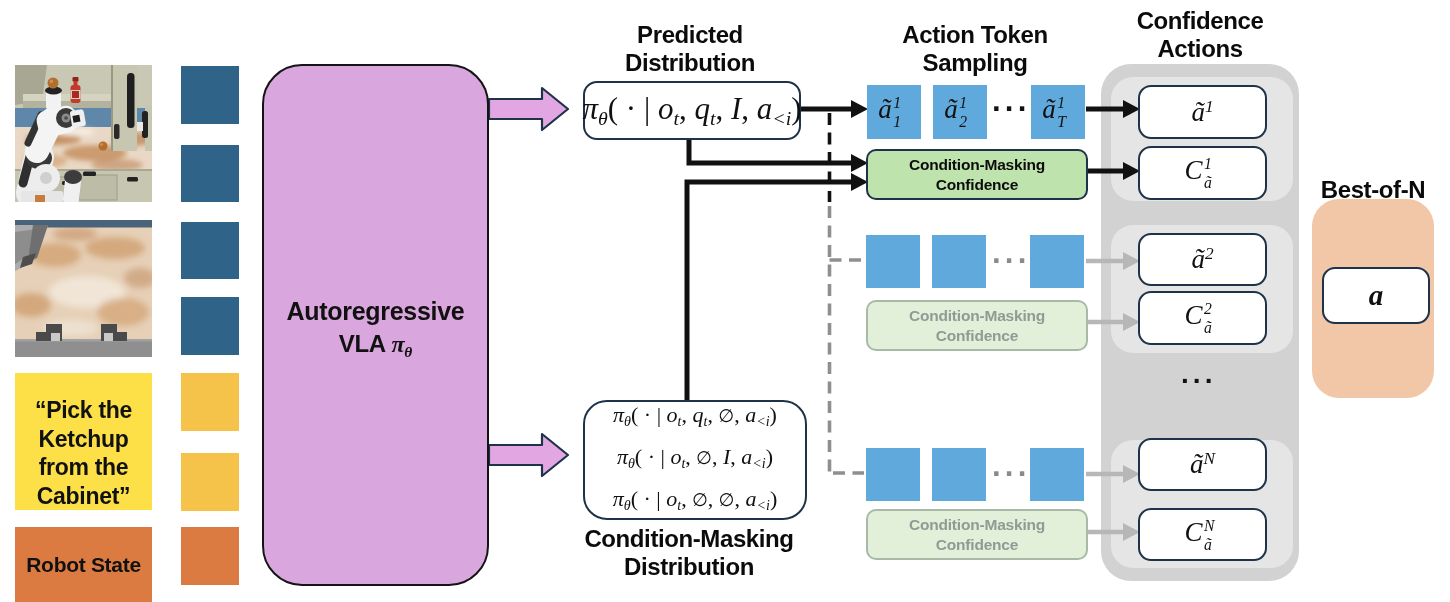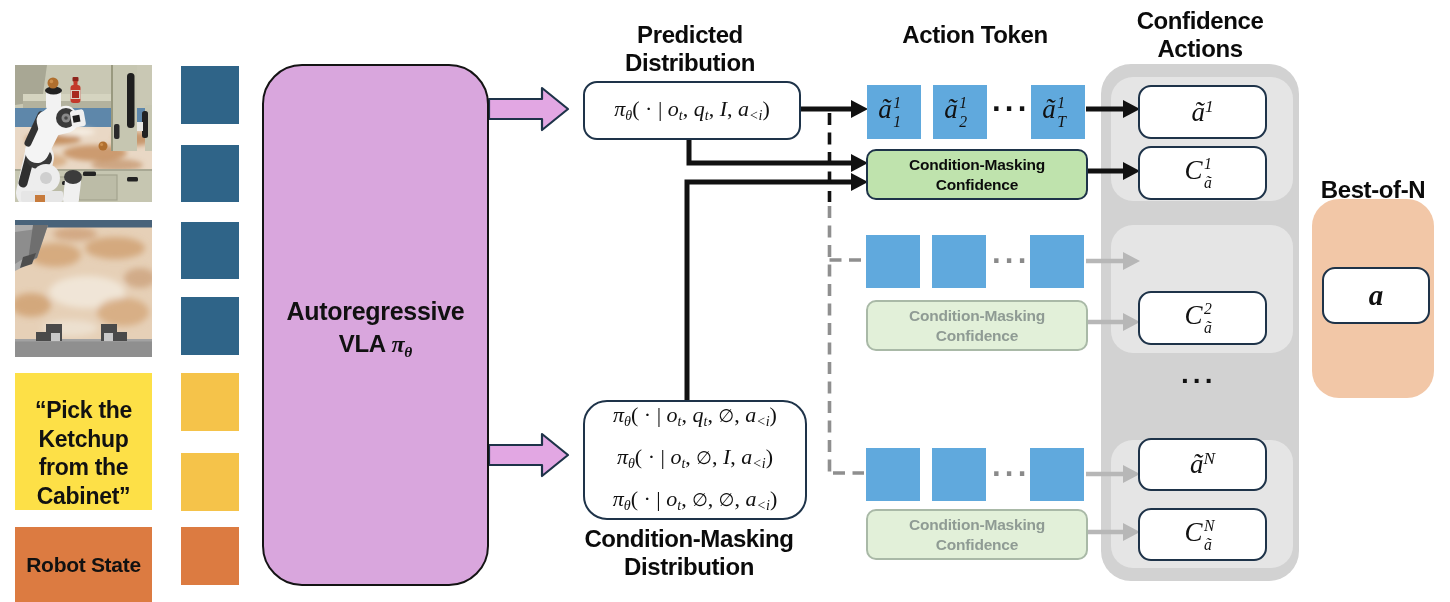--- a/index.html
+++ b/index.html
@@ -32,21 +32,21 @@
   .math .b{font-size:64%;font-style:italic;vertical-align:-0.3em;letter-spacing:0;}
   .math .e{font-style:italic;font-size:82%;font-family:"DejaVu Sans",sans-serif;}
   .math .p{font-size:64%;font-style:italic;vertical-align:0.5em;}
   .math .ss{display:inline-block;position:relative;width:0.62em;height:1.28em;
             vertical-align:-0.44em;margin-left:1.5px;}
   .math .ss .sup{position:absolute;left:0;top:0;font-size:58%;font-style:italic;line-height:1;}
   .math .ss .sub{position:absolute;left:0;bottom:0;font-size:58%;font-style:italic;line-height:1;}
   .model-box .math .r{font-family:"Liberation Sans",sans-serif;font-style:normal;font-weight:700;}
   .model-box .math .i{font-weight:700;}
   .model-box .math .b{font-weight:700;}
-  .formula{font-size:22px;white-space:nowrap;}
+  .formula{font-size:31px;white-space:nowrap;}
 
   
   .sq{position:absolute;z-index:3;width:54px;height:54px;background:#60a9dd;}
   .sq .formula{font-size:27px;}
   .dots{position:absolute;z-index:3;font-weight:700;font-size:31px;letter-spacing:2.5px;color:#111;
         text-align:center;white-space:nowrap;line-height:30px;height:30px;}
   .dots.gray{color:#8a8a8a;}
 
   
   .conf{position:absolute;z-index:3;left:866px;width:218px;height:47px;border-radius:10px;
@@ -267,20 +267,21 @@
       <div class="math formula" style="font-size:22px;line-height:35px;"><span class="i">π</span><span class="b">θ</span><span class="r">( · | </span><span class="i">o</span><span class="b">t</span><span class="r">, </span><span class="e">∅</span><span class="r">, </span><span class="e">∅</span><span class="r">, </span><span class="i">a</span><span class="b">&lt;i</span><span class="r">)</span></div>
     </div>
   </div>
   <div class="abs fig-title" style="left:559px;top:525px;width:260px;">
     <div>Condition-Masking</div>
     <div>Distribution</div>
   </div>
 
   <div class="abs fig-title" style="left:845px;top:21px;width:260px;">
     <div>Action Token</div>
+    <div>Sampling</div>
   </div>
 
   <div class="sq ctr" style="left:867px;top:85px;">
     <span class="math formula"><span class="i">ã</span><span class="ss"><span class="sup">1</span><span class="sub">1</span></span></span>
   </div>
   <div class="sq ctr" style="left:933px;top:85px;">
     <span class="math formula"><span class="i">ã</span><span class="ss"><span class="sup">1</span><span class="sub">2</span></span></span>
   </div>
   <div class="dots" style="left:992px;top:94px;width:32px;">···</div>
   <div class="sq ctr" style="left:1031px;top:85px;">
@@ -326,20 +327,23 @@
   <div class="cand-group" style="top:225px;height:128px;"></div>
   <div class="cand-group" style="top:440px;height:128px;"></div>
   <div class="dots" style="left:1181px;top:366px;width:32px;font-size:28px;">···</div>
 
   <div class="wbox ctr" style="top:85px;">
     <span class="math formula"><span class="i">ã</span><span class="p">1</span></span>
   </div>
   <div class="wbox ctr" style="top:146px;">
     <span class="math formula"><span class="i">C</span><span class="ss"><span class="sup">1</span><span class="sub">ã</span></span></span>
   </div>
+  <div class="wbox ctr" style="top:233px;height:49px;">
+    <span class="math formula"><span class="i">ã</span><span class="p">2</span></span>
+  </div>
   <div class="wbox ctr" style="top:291px;height:50px;">
     <span class="math formula"><span class="i">C</span><span class="ss"><span class="sup">2</span><span class="sub">ã</span></span></span>
   </div>
   <div class="wbox ctr" style="top:438px;height:49px;">
     <span class="math formula"><span class="i">ã</span><span class="p">N</span></span>
   </div>
   <div class="wbox ctr" style="top:508px;height:49px;">
     <span class="math formula"><span class="i">C</span><span class="ss"><span class="sup">N</span><span class="sub">ã</span></span></span>
   </div>
 

